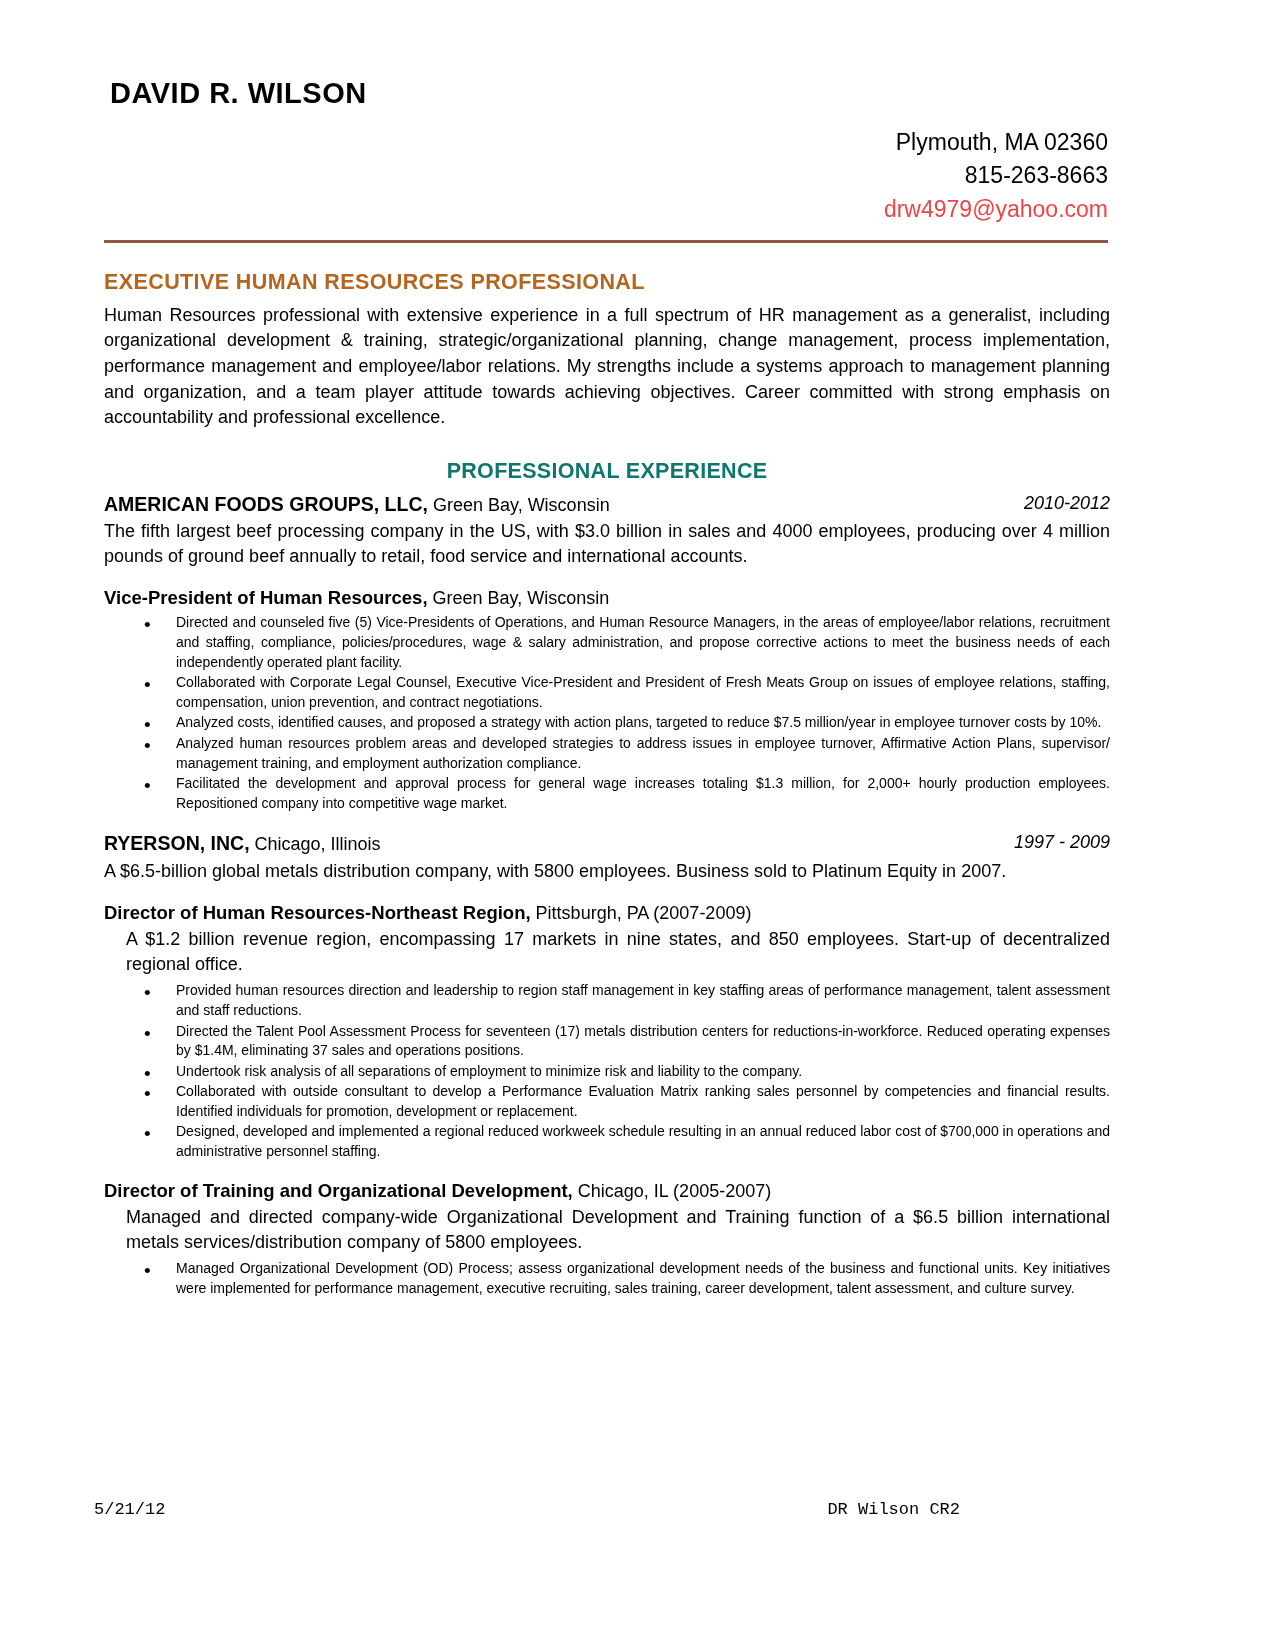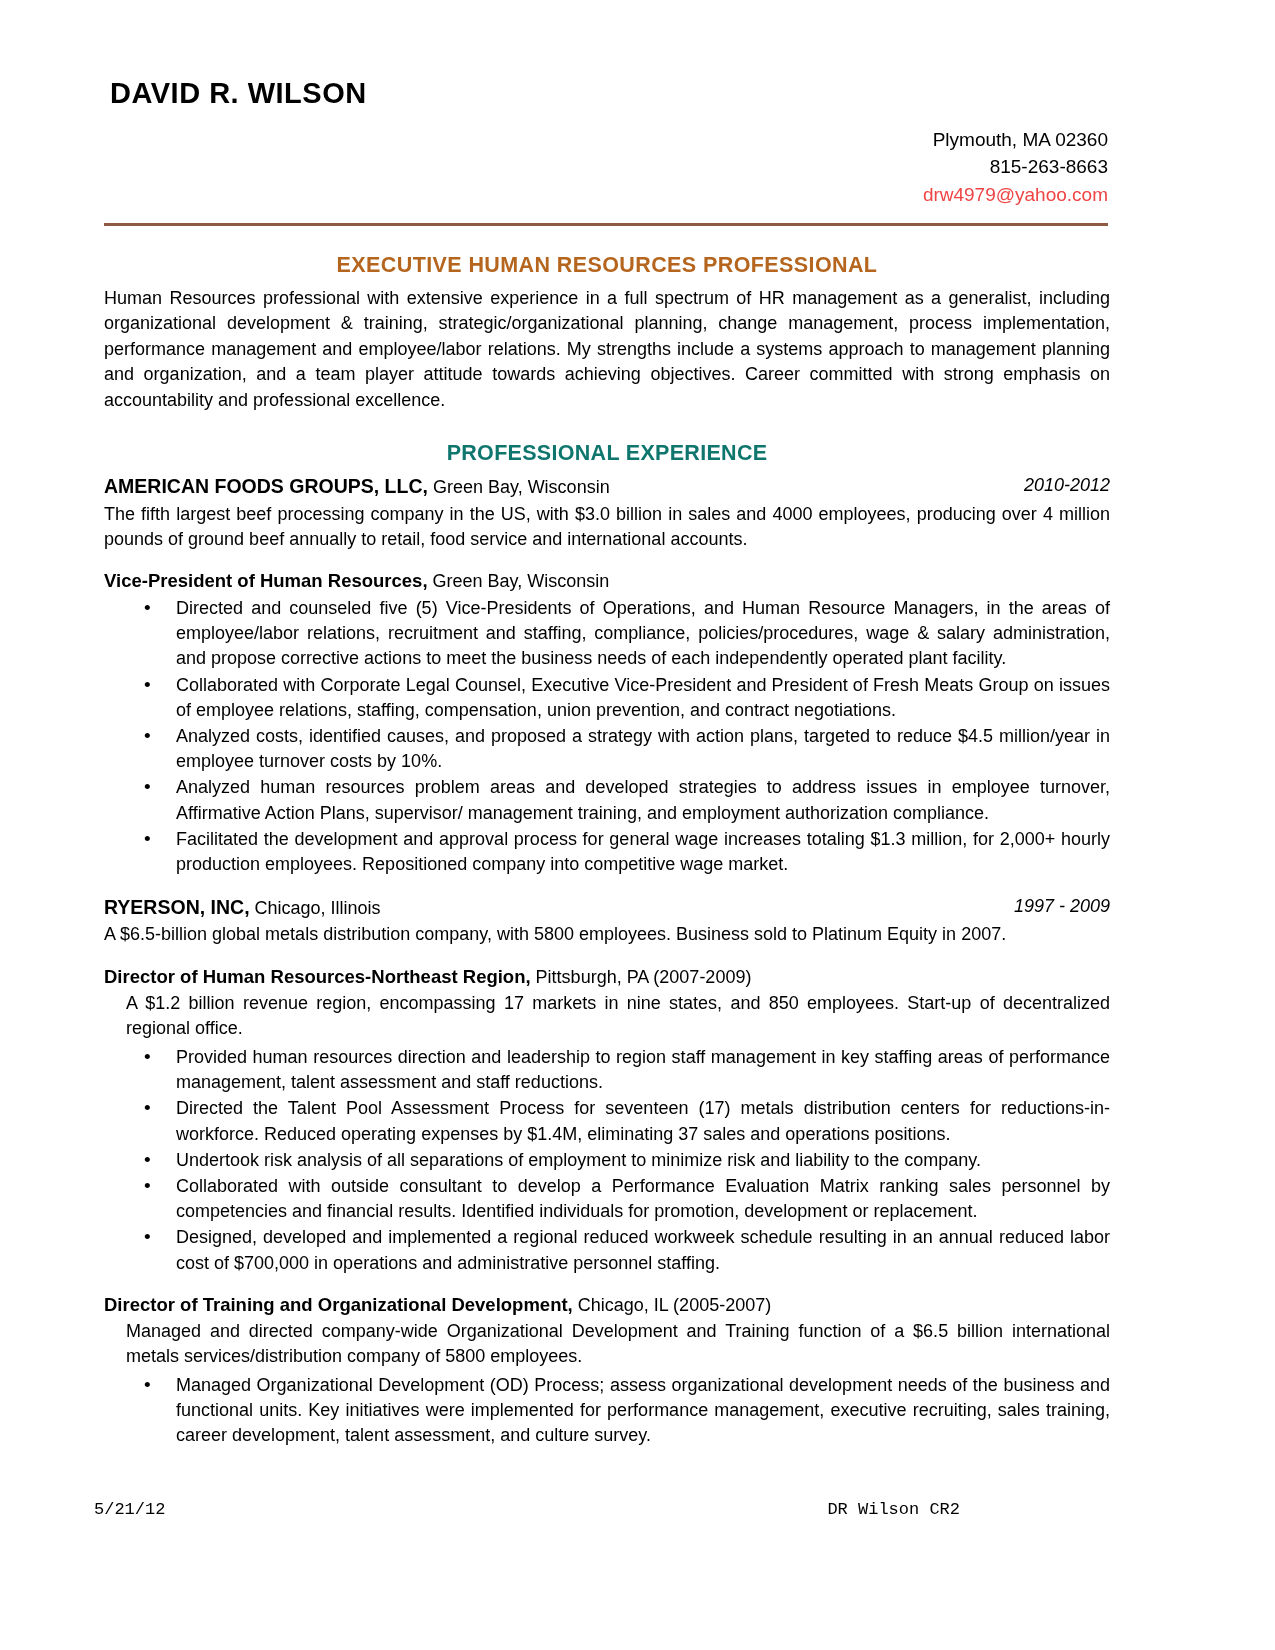--- a/index.html
+++ b/index.html
@@ -31,39 +31,38 @@
   
   .name {
     font-size: 29px;
     font-weight: bold;
     letter-spacing: 0.5px;
     line-height: 1.1;
     margin: 0 0 0 6px;
   }
   .contact-block {
     text-align: right;
-    font-size: 19px;
+    font-size: 23px;
     line-height: 1.45;
     margin-top: 16px;
     margin-right: 2px;
   }
   .contact-line { display: block; }
   .contact-email {
     color: #ef4444;
   }
   .rule {
     height: 3px;
     background: #8f5a43;
     margin-top: 14px;
     margin-bottom: 0;
     width: 1004px;
   }
   
   .headline {
-    text-align: center;
     color: #b5651d;
     font-weight: bold;
     font-size: 21.5px;
     letter-spacing: 0.4px;
     margin-top: 27px;
     margin-bottom: 0;
   }
   .section-title {
     text-align: center;
     color: #0f766e;
@@ -114,21 +113,21 @@
     text-align: justify;
     margin-top: 3px;
     padding-left: 22px;
   }
   ul.bullets {
     margin: 4px 0 0 0;
     padding-left: 72px;
     list-style: none;
   }
   ul.bullets li {
-    font-size: 18px;
+    font-size: 14px;
     line-height: 1.4;
     text-align: justify;
     position: relative;
     margin-bottom: 1px;
     padding-left: 0;
   }
   ul.bullets li:before {
     content: "\2022";
     position: absolute;
     left: -32px;
@@ -176,21 +175,21 @@
         <span class="job-company">AMERICAN FOODS GROUPS, LLC,</span><span class="job-loc"> Green Bay, Wisconsin</span>
       </div>
       <div class="job-desc">The fifth largest beef processing company in the US, with $3.0 billion in sales and 4000 employees, producing over 4 million pounds of ground beef annually to retail, food service and international accounts.</div>
 
       <div class="role">
         <span>Vice-President of Human Resources,</span><span class="role-loc"> Green Bay, Wisconsin</span>
       </div>
       <ul class="bullets">
         <li>Directed and counseled five (5) Vice-Presidents of Operations, and Human Resource Managers, in the areas of employee/labor relations, recruitment and staffing, compliance, policies/procedures, wage &amp; salary administration, and propose corrective actions to meet the business needs of each independently operated plant facility.</li>
         <li>Collaborated with Corporate Legal Counsel, Executive Vice-President and President of Fresh Meats Group on issues of employee relations, staffing, compensation, union prevention, and contract negotiations.</li>
-        <li>Analyzed costs, identified causes, and proposed a strategy with action plans, targeted to reduce $4.5 million/year in employee turnover costs by 10%.</li>
+        <li>Analyzed costs, identified causes, and proposed a strategy with action plans, targeted to reduce $7.5 million/year in employee turnover costs by 10%.</li>
         <li>Analyzed human resources problem areas and developed strategies to address issues in employee turnover, Affirmative Action Plans, supervisor/ management training, and employment authorization compliance.</li>
         <li>Facilitated the development and approval process for general wage increases totaling $1.3 million, for 2,000+ hourly production employees.  Repositioned company into competitive wage market.</li>
       </ul>
     </div>
 
     <div style="margin-top:18px;">
       <div class="job-head">
         <span class="job-dates">1997 - 2009</span>
         <span class="job-company">RYERSON, INC,</span><span class="job-loc"> Chicago, Illinois</span>
       </div>

